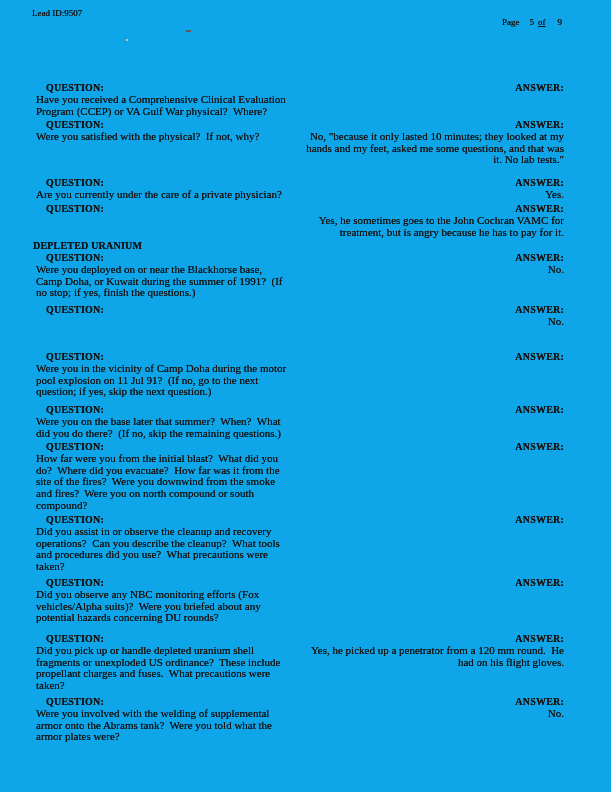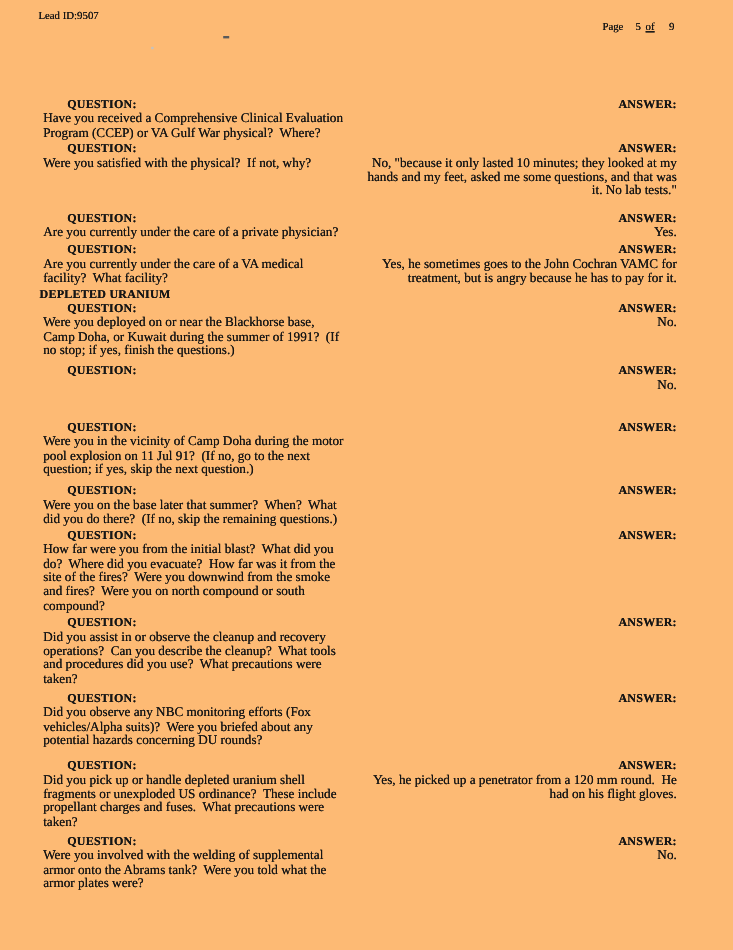--- a/index.html
+++ b/index.html
@@ -4,21 +4,21 @@
 <style>
   html, body {
     margin: 0;
     padding: 0;
     background: #ffffff;
   }
   .page {
     position: relative;
     width: 611px;
     height: 792px;
-    background: #fdba74;
+    background: #0ea5e9;
     font-family: "Liberation Serif", serif;
     color: #161616;
     overflow: hidden;
   }
   .hdr-lead {
     position: absolute;
     left: 32px;
     top: 8px;
     font-size: 9px;
     text-shadow: 0 0 0.3px currentColor;
@@ -53,21 +53,21 @@
     width: 268px;
     text-align: right;
   }
   .lbl {
     font-weight: bold;
     font-size: 10px;
     line-height: 12px;
     letter-spacing: 0.2px;
     text-shadow: 0 0 0.35px currentColor;
   }
-  .qcol .lbl { margin-left: 20px; }
+  .qcol .lbl { margin-left: 10px; }
   .txt {
     font-size: 11px;
     line-height: 11.65px;
     white-space: pre-wrap;
     text-shadow: 0 0 0.25px currentColor;
   }
   .section-hd {
     position: absolute;
     left: 33px;
     top: 0;
@@ -123,22 +123,20 @@
     </div>
     <div class="acol">
       <div class="lbl">ANSWER:</div>
       <div class="txt">Yes.</div>
     </div>
   </div>
 
   <div class="block" style="top:203px">
     <div class="qcol">
       <div class="lbl">QUESTION:</div>
-      <div class="txt">Are you currently under the care of a VA medical
-facility?  What facility?</div>
     </div>
     <div class="acol">
       <div class="lbl">ANSWER:</div>
       <div class="txt">Yes, he sometimes goes to the John Cochran VAMC for
 treatment, but is angry because he has to pay for it.</div>
     </div>
   </div>
 
   <div class="block" style="top:240px">
     <div class="section-hd">DEPLETED URANIUM</div>

